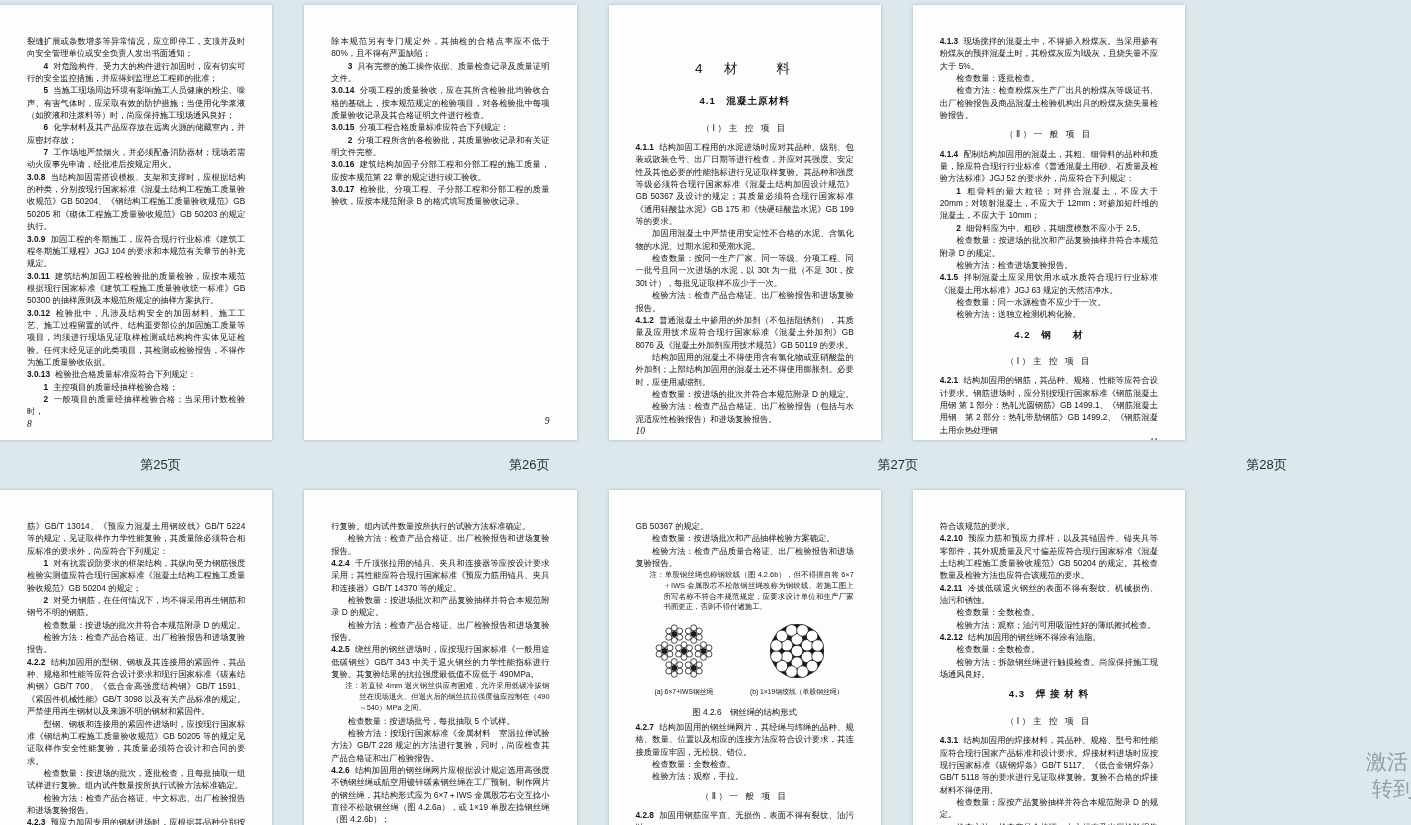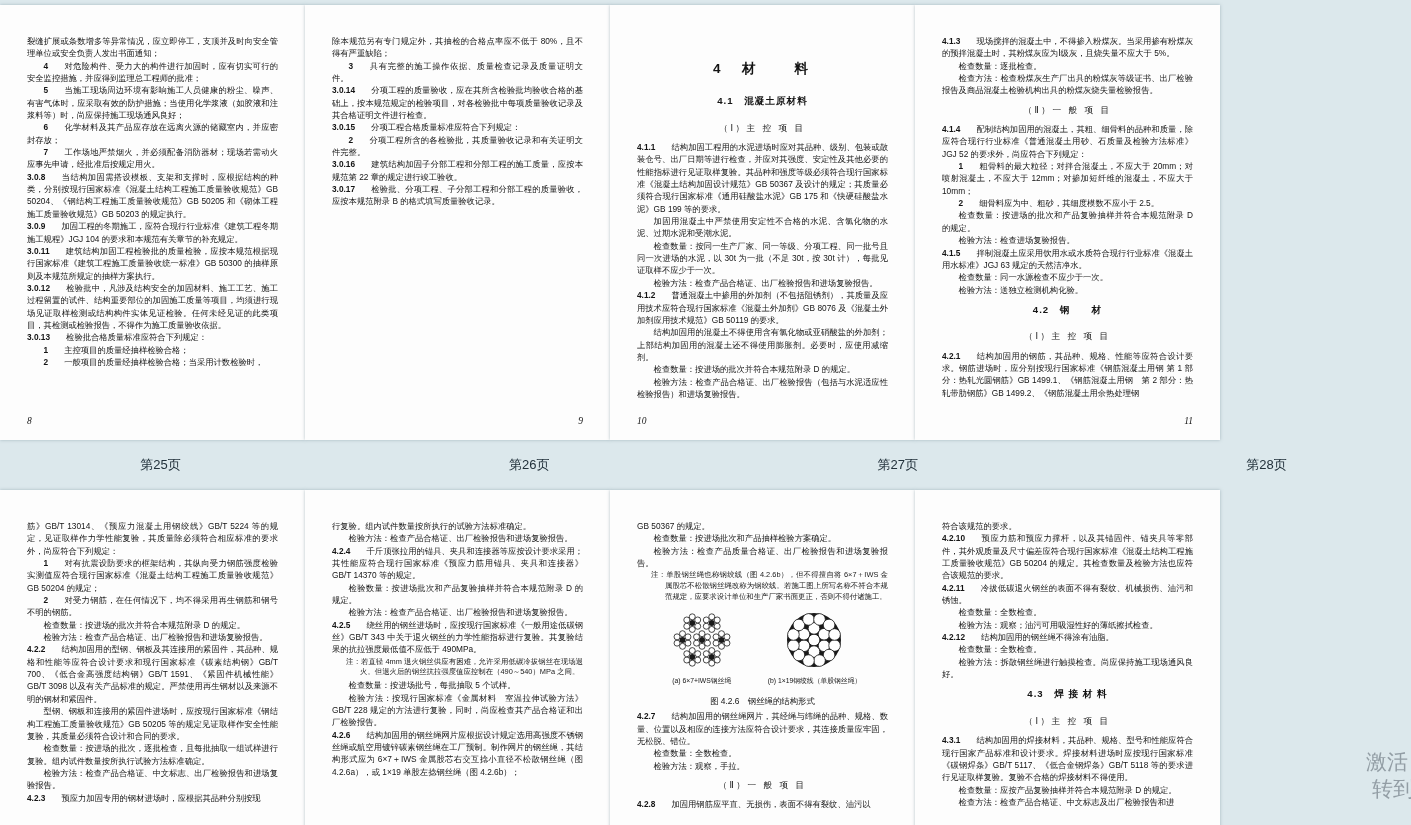--- a/index.html
+++ b/index.html
@@ -1,27 +1,27 @@
 <!DOCTYPE html>
 <html><head>
 <meta charset="utf-8">
 <style>
   html,body{margin:0;padding:0;background:#dce8ec;}
   .viewer{position:relative;width:1411px;height:825px;background:#dce8ec;overflow:hidden;
           font-family:"Liberation Sans","DejaVu Sans",sans-serif;}
-  .prow{position:absolute;left:0;width:1314px;height:435px;display:flex;}
+  .prow{position:absolute;left:0;width:1185px;height:435px;display:flex;gap:32px;}
   .row1{top:5px}
   .row2{top:490px}
   .page{width:305px;height:435px;background:#fdfdfd;box-shadow:0 0 3px rgba(110,135,148,.5);overflow:hidden;}
   .pg-body{box-sizing:border-box;width:100%;height:100%;padding:30px 27px 13px;display:flex;flex-direction:column;
            font-size:8.3px;line-height:12.35px;color:#141414;text-align:justify;}
   .para{margin:0;}
   .para.ind{text-indent:2em;}
-  .lead{margin-right:16px;}
-  .ph1{font-weight:bold;font-size:13.5px;text-align:center;letter-spacing:4px;margin:2px 0 12px;}
+  .lead{margin-right:5px;}
+  .ph1{font-weight:normal;font-size:13.5px;text-align:center;letter-spacing:4px;margin:2px 0 12px;}
   .ph2{font-weight:bold;font-size:9.6px;text-align:center;letter-spacing:1px;margin:8px 0 7px;}
   .ph3{font-size:8.6px;text-align:center;letter-spacing:2.5px;margin:7px 0 7px;}
   .note{font-size:7.4px;line-height:10.7px;margin:1px 0 1px 14px;padding-left:14px;text-indent:-14px;color:#1a1a1a;}
   .pagenum{margin-top:auto;font-family:"Liberation Serif","DejaVu Serif",serif;font-style:italic;font-size:9.5px;}
   .pagenum.left{text-align:left}
   .pagenum.right{text-align:right}
   .gap{flex:none;}
   .labels{position:absolute;top:440px;left:8px;width:1411px;height:50px;display:flex;justify-content:space-between;}
   .label{width:305px;text-align:center;line-height:50px;font-size:13px;color:#22313b;}
   .fig{margin:5px 0 3px;text-align:center;text-indent:0;}

